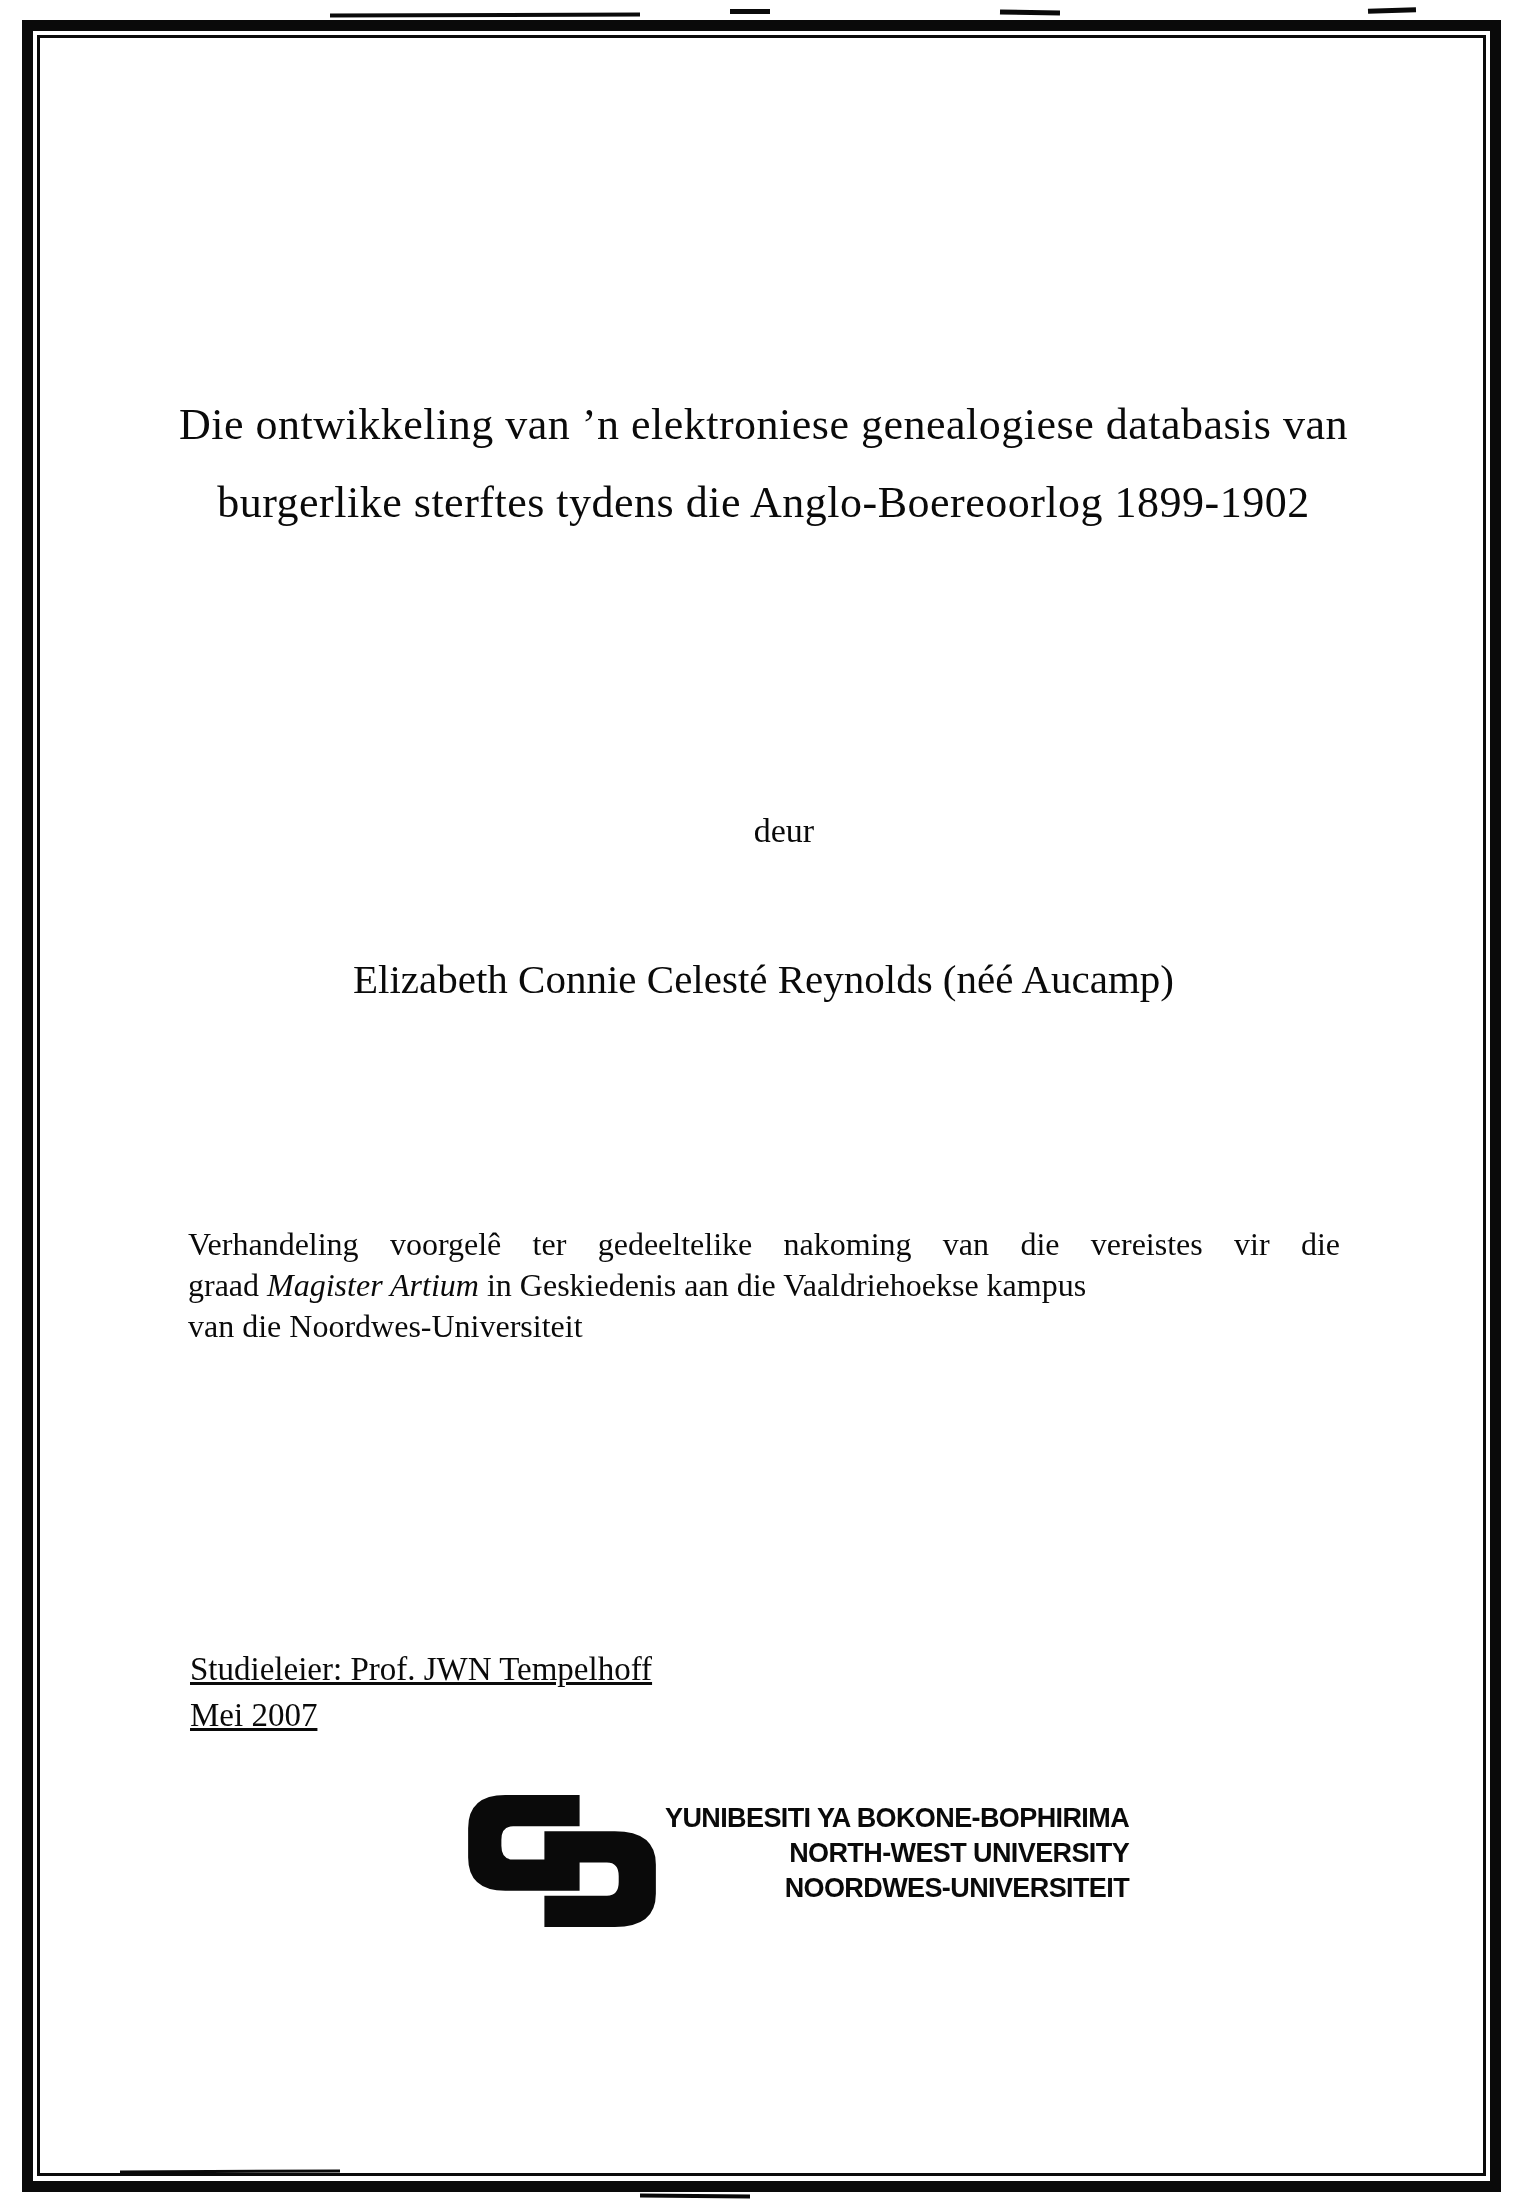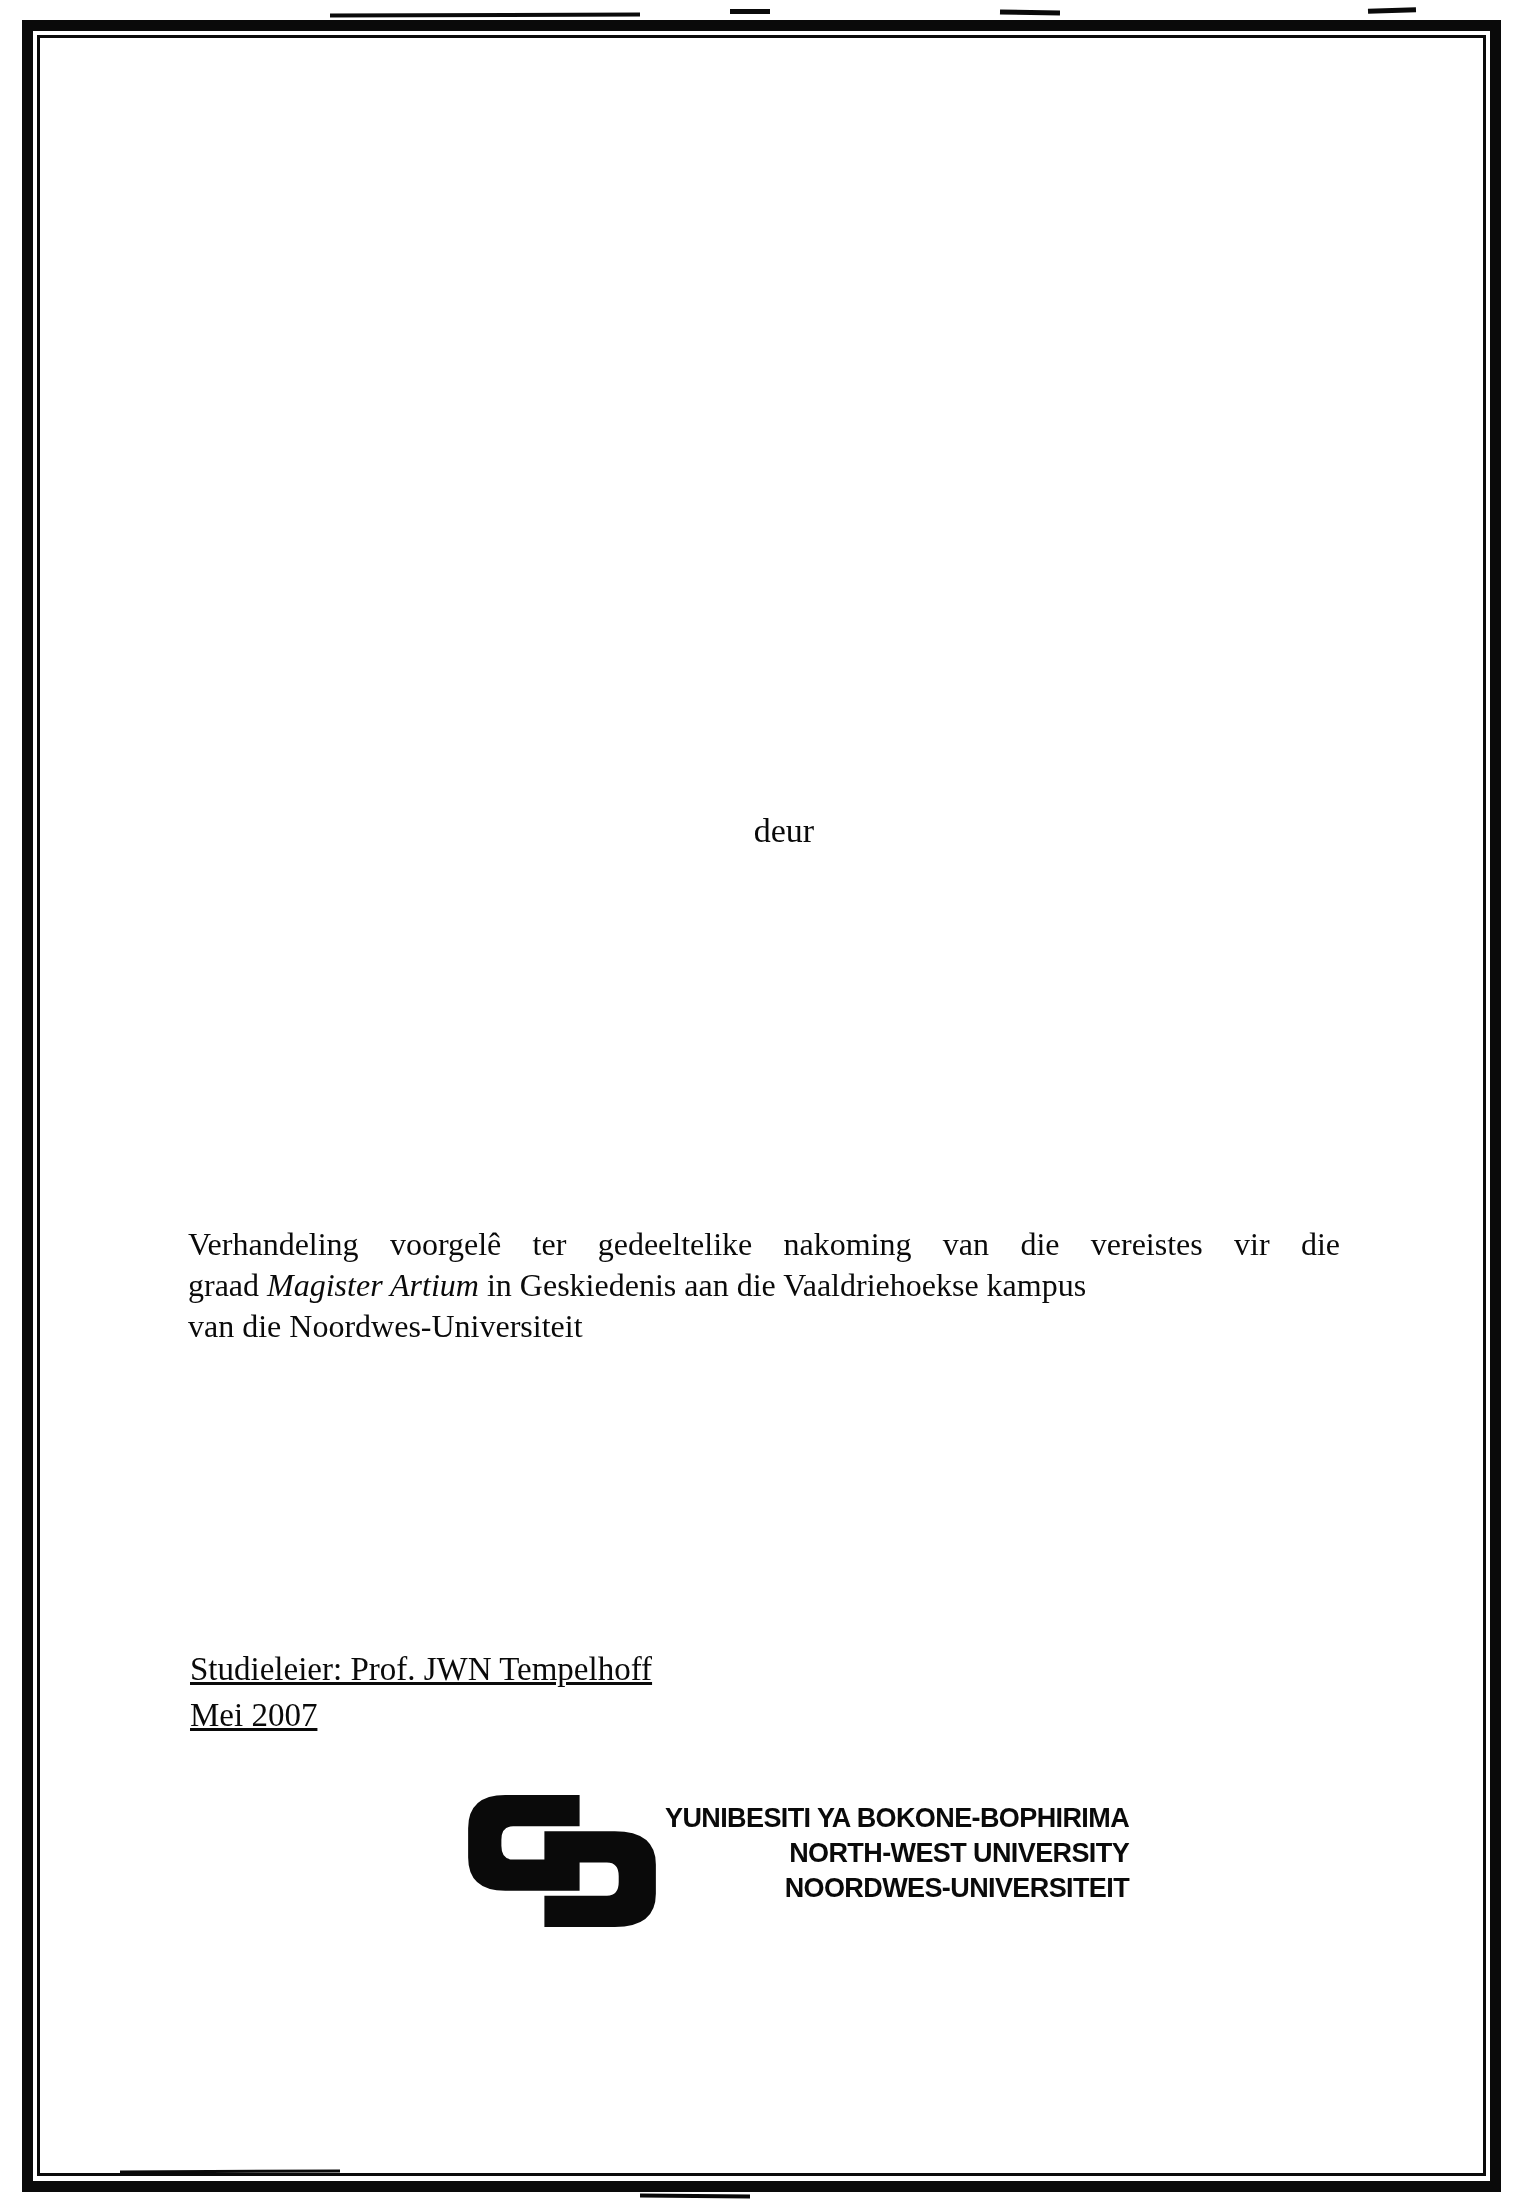--- a/index.html
+++ b/index.html
@@ -108,23 +108,28 @@
   <div class="frame-outer"></div>
   <div class="frame-inner"></div>
 
   <div class="artifact a1"></div>
   <div class="artifact a2"></div>
   <div class="artifact a3"></div>
   <div class="artifact a4"></div>
   <div class="artifact a5"></div>
   <div class="artifact a6"></div>
 
+  <div class="title-block">
+    <div>Die ontwikkeling van ’n elektroniese genealogiese databasis van</div>
+    <div>burgerlike sterftes tydens die Anglo-Boereoorlog 1899-1902</div>
+  </div>
 
   <div class="byline">deur</div>
 
+  <div class="author">Elizabeth Connie Celesté Reynolds (néé Aucamp)</div>
 
   <div class="statement">
     <div class="justified">Verhandeling voorgelê ter gedeeltelike nakoming van die vereistes vir die</div>
     <div><span>graad </span><i>Magister Artium</i><span> in Geskiedenis aan die Vaaldriehoekse kampus</span></div>
     <div>van die Noordwes-Universiteit</div>
   </div>
 
   <div class="supervisor-block">
     <div>Studieleier: Prof. JWN Tempelhoff</div>
     <div>Mei 2007</div>

